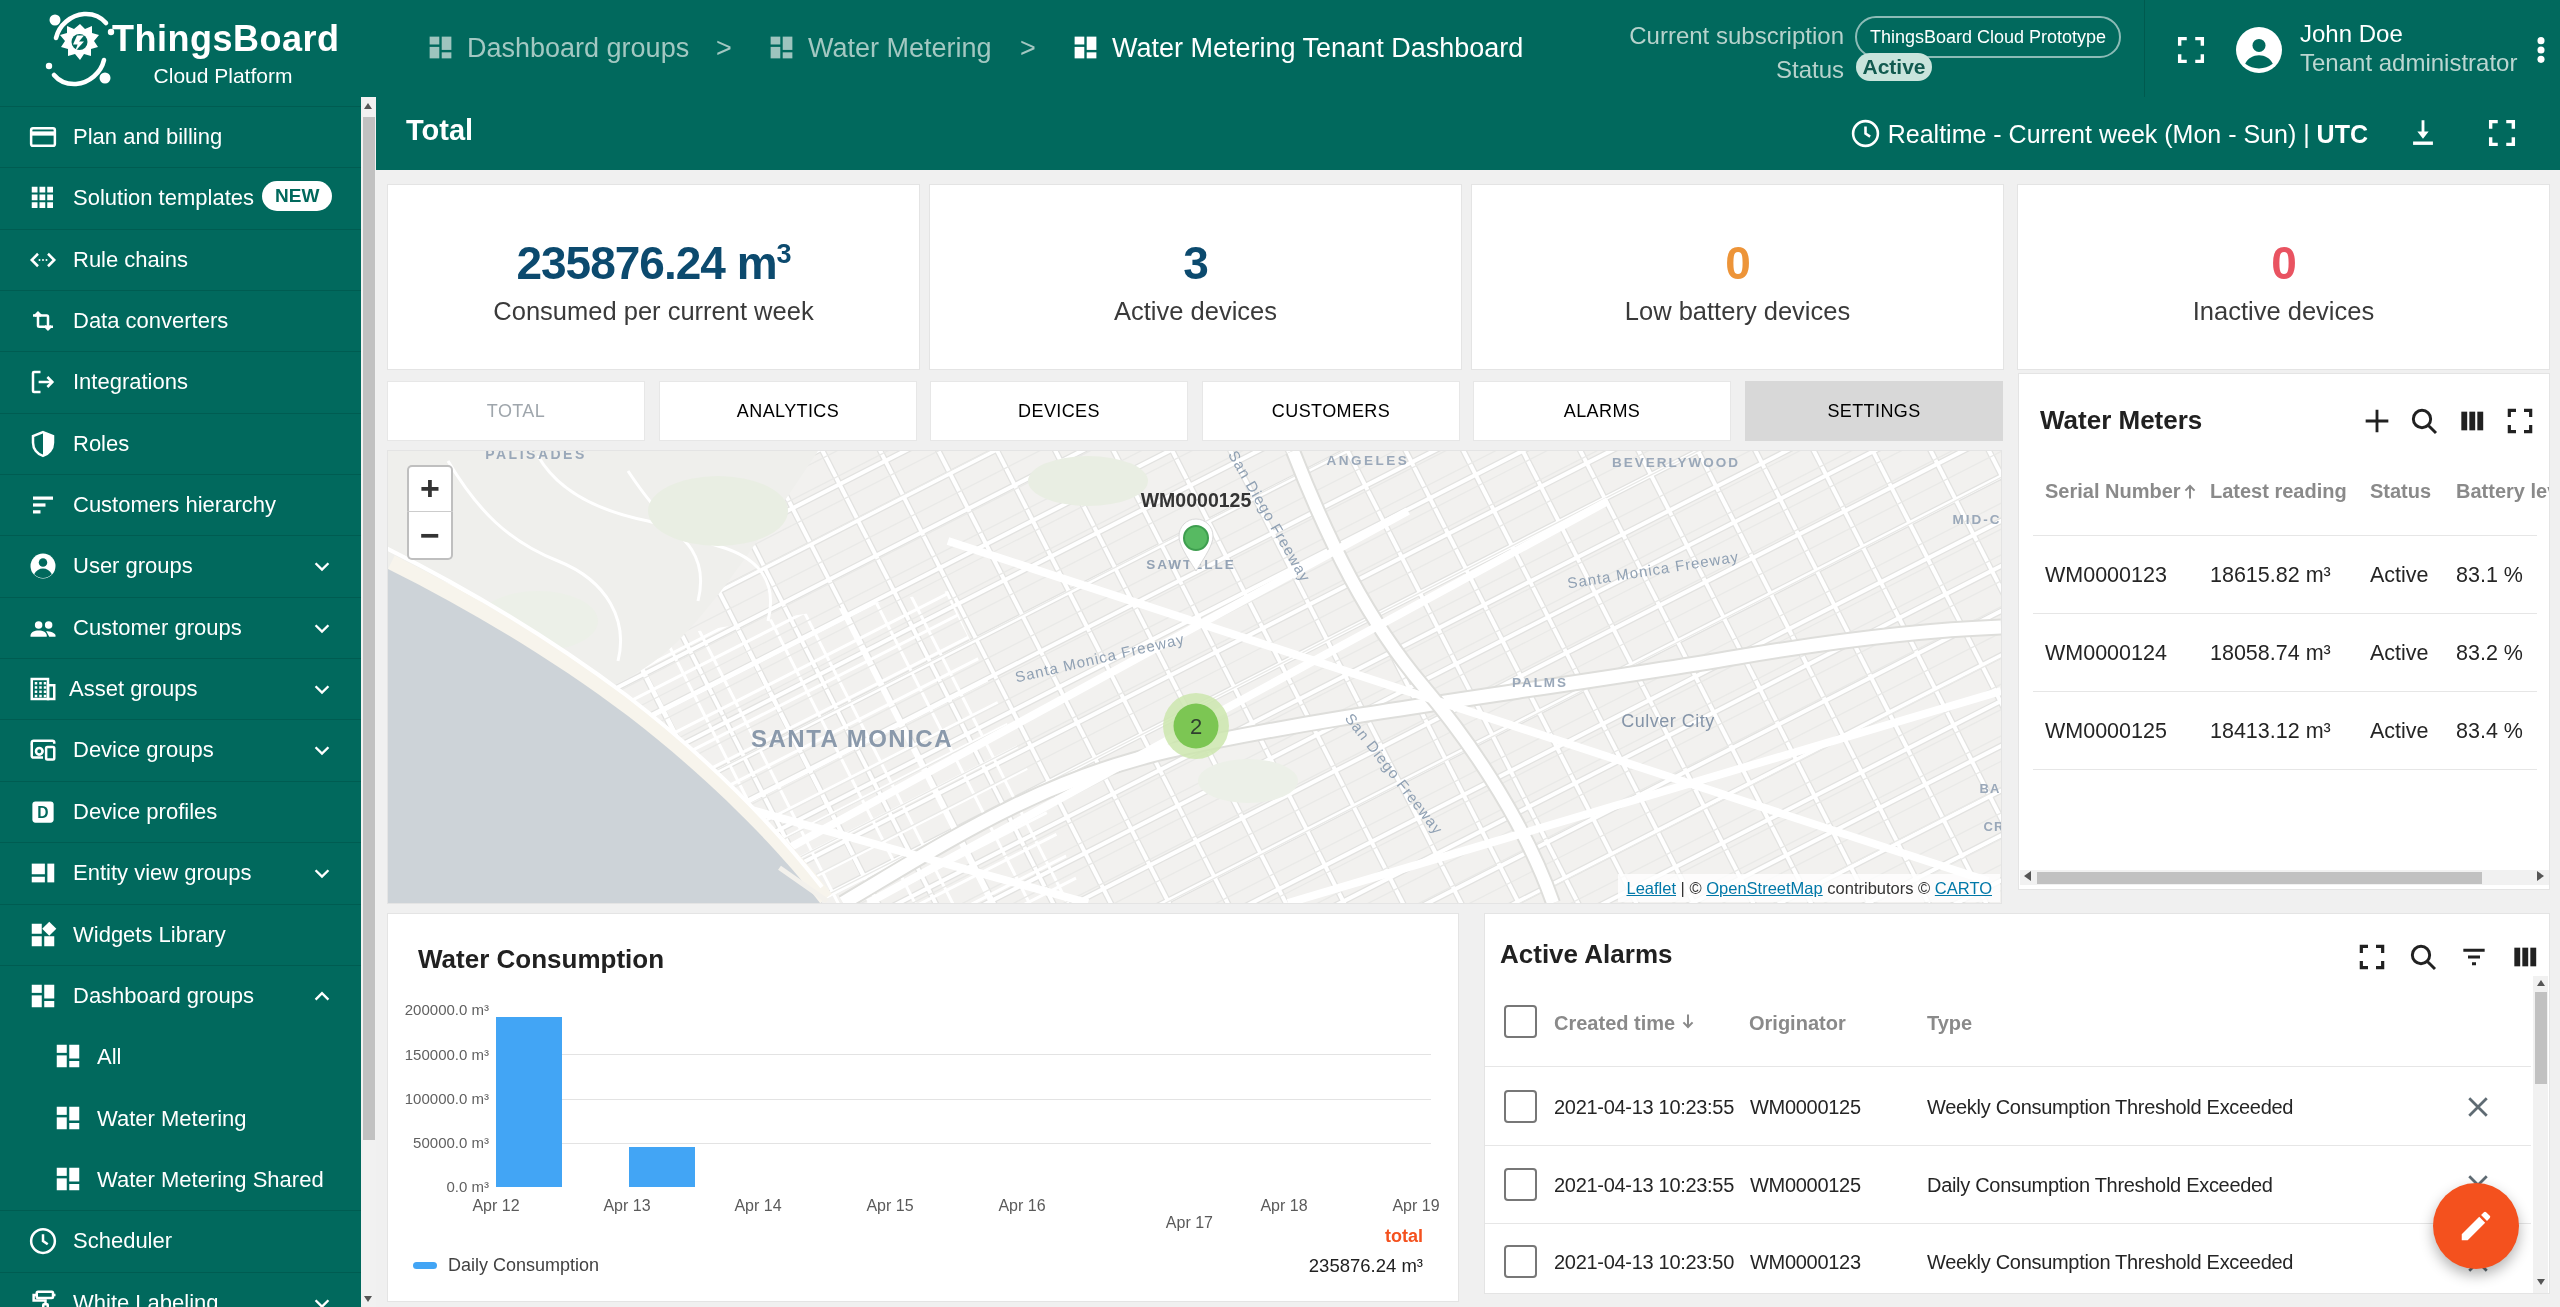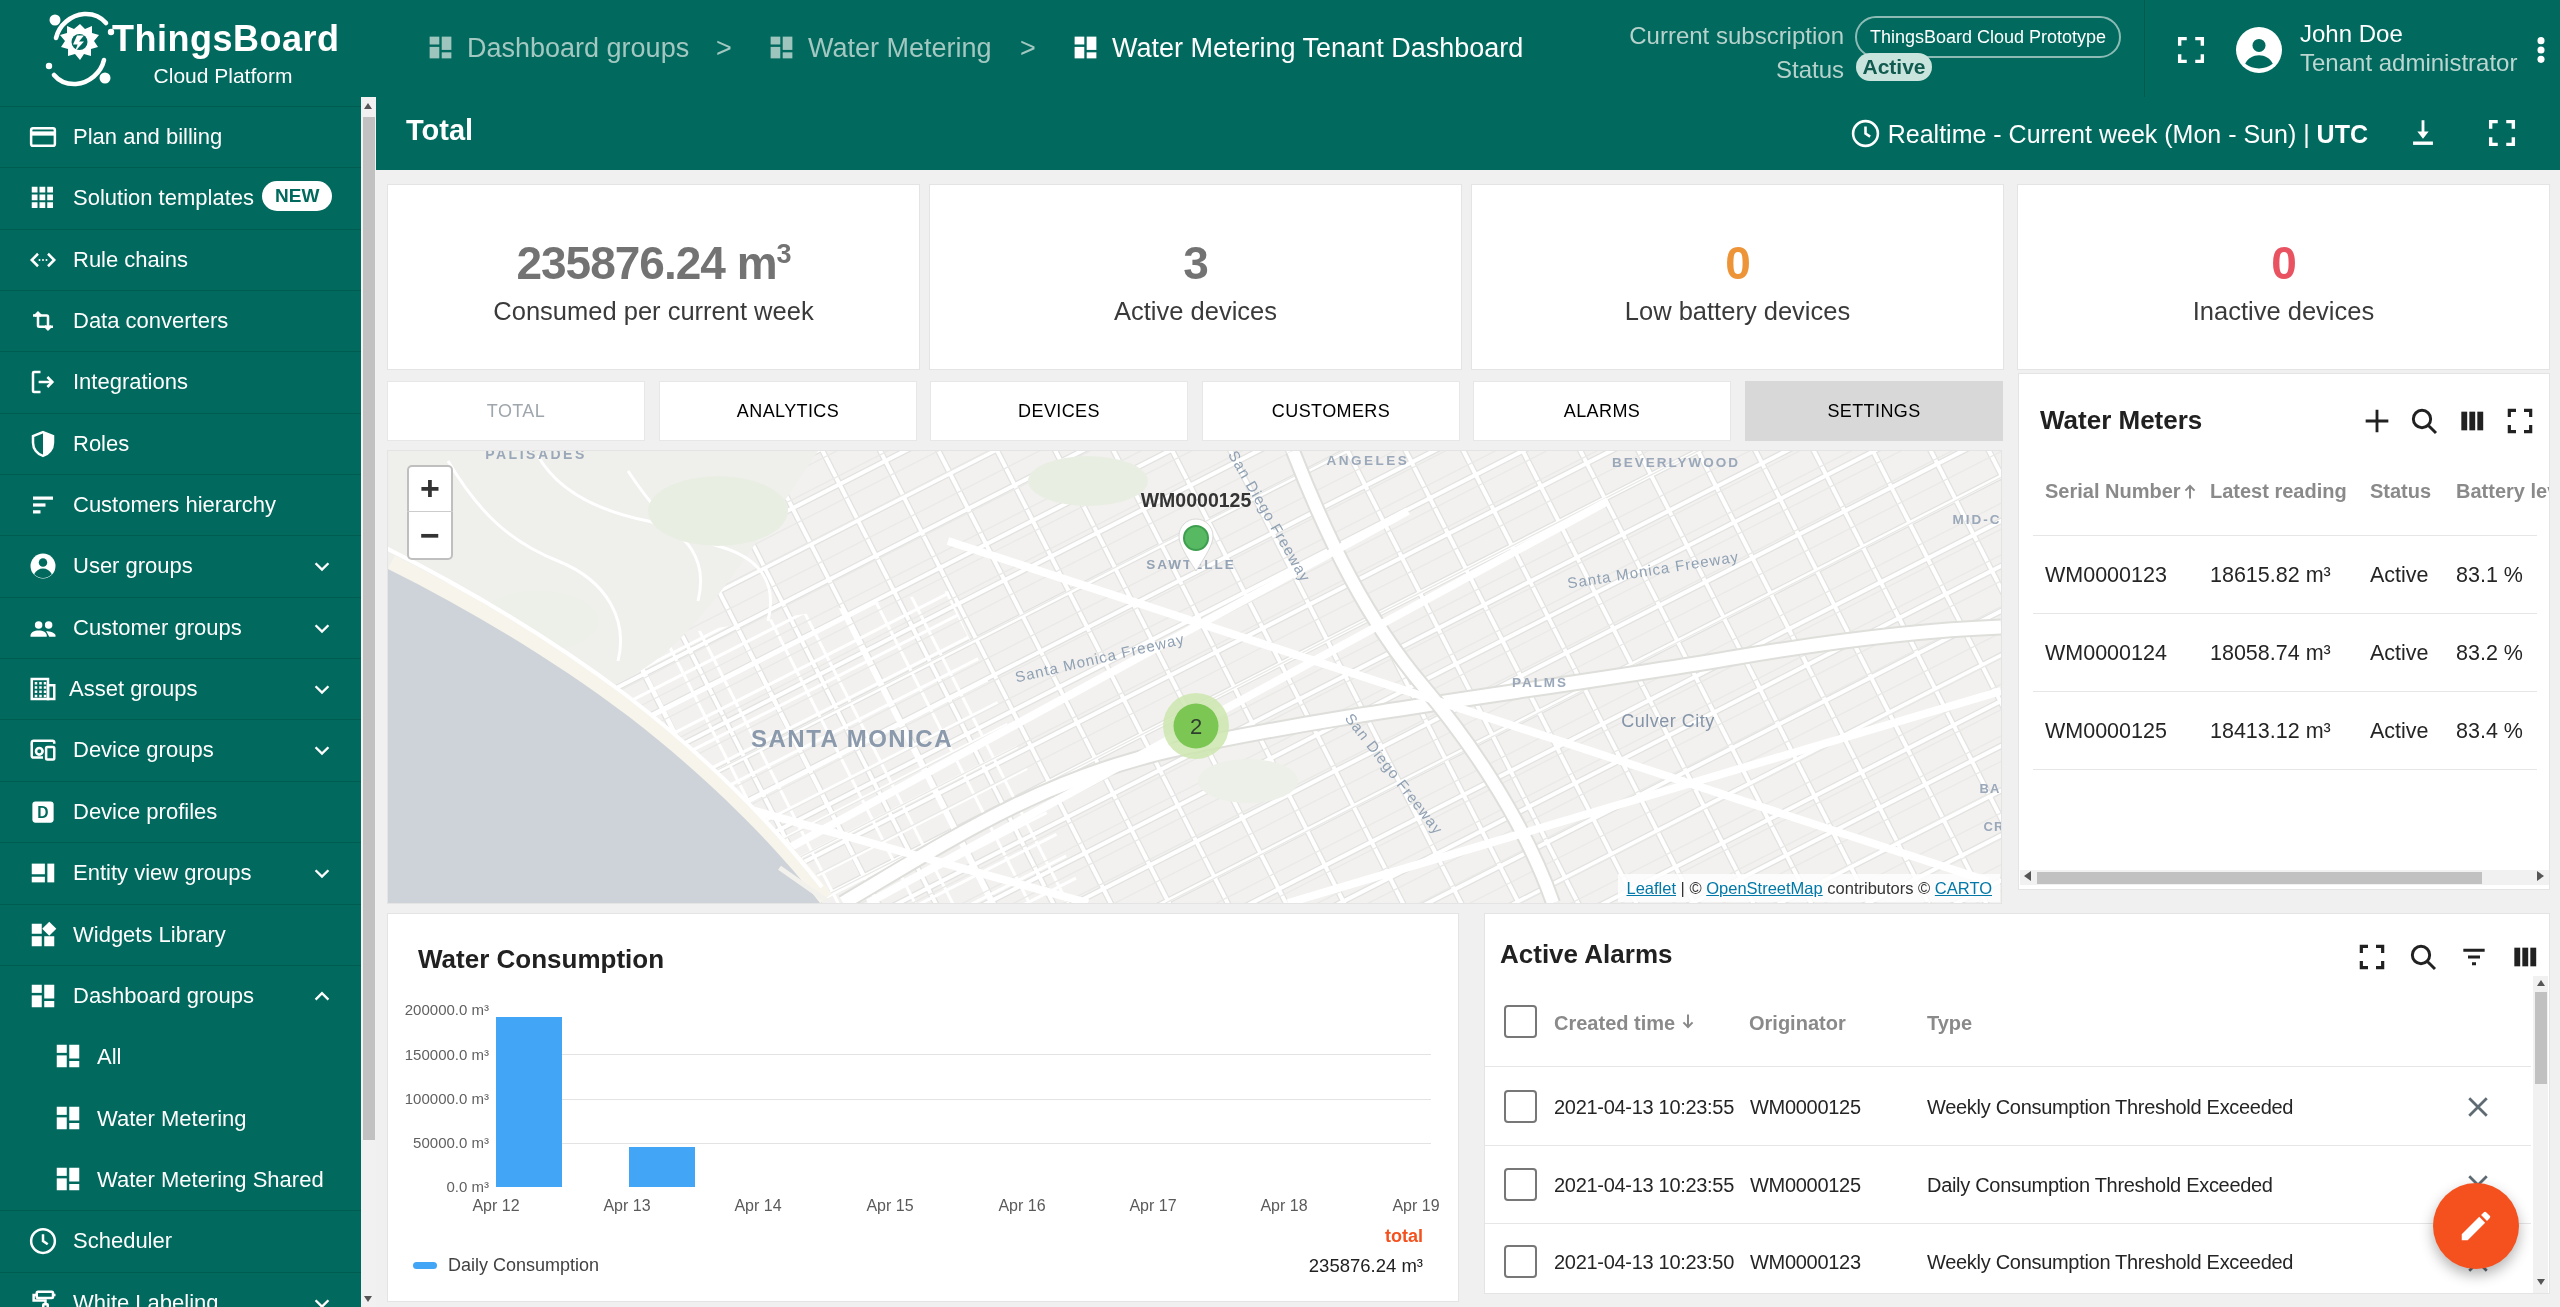--- a/index.html
+++ b/index.html
@@ -18,21 +18,21 @@
 #urole { position:absolute; left:2300px; top:49px; font-size:24px; color:#bcd6d1; }
 #side { position:absolute; left:0; top:97px; width:361px; height:1210px; background:#01695d; overflow:hidden; }
 .mi { position:absolute; left:0; width:361px; height:61px; color:#fff; font-size:22px; }
 .badge { position:absolute; left:262px; top:13px; background:#fff; color:#01695d; font-size:19px; font-weight:bold; border-radius:17px; padding:4px 13px; }
 #sscroll { position:absolute; left:361px; top:97px; width:15px; height:1210px; background:#f1f1f1; }
 #sthumb { position:absolute; left:1.5px; top:20px; width:12px; height:1023px; background:#c1c1c1; }
 #tbar { position:absolute; left:376px; top:97px; width:2184px; height:73px; background:#01695d; }
 #tTitle { position:absolute; left:406px; top:114px; color:#fff; font-size:29px; font-weight:bold; }
 #tTime { position:absolute; right:192px; top:120px; color:#fff; font-size:25px; white-space:nowrap; }
 .card { position:absolute; top:184px; height:186px; background:#fff; border:1px solid #e4e4e4; }
-.cval { position:absolute; left:0; width:100%; top:51px; text-align:center; font-size:46px; font-weight:bold; color:#737373; letter-spacing:-1px; }
+.cval { position:absolute; left:0; width:100%; top:51px; text-align:center; font-size:46px; font-weight:bold; color:#0c4a6e; letter-spacing:-1px; }
 .cval sup { font-size:27px; vertical-align:super; }
 .clbl { position:absolute; left:0; width:100%; top:112px; text-align:center; font-size:25.5px; color:#3a3a3a; }
 .orange { color:#ed9438; }
 .red { color:#e95361; }
 .tab { position:absolute; top:381px; width:258px; height:60px; background:#fff; border:1px solid #e7e7e7; display:flex; align-items:center; justify-content:center; font-size:18px; letter-spacing:0.4px; color:#000000; }
 .tab.dis { color:#9fa6ac; }
 .tab.sel { background:#d8d8d8; border-color:#d8d8d8; }
 .panel { position:absolute; background:#fff; border:1px solid #e4e4e4; overflow:hidden; }
 .ptitle { position:absolute; font-size:26px; font-weight:bold; color:#212121; }
 .wmhead { position:absolute; font-size:20px; color:#8a8a8a; font-weight:bold; white-space:nowrap; }
@@ -842,21 +842,21 @@
 <div class="ylab" style="left:-29px;top:220px;">50000.0 m³</div>
 <div class="grid" style="left:108px;top:229px;width:935px;"></div>
 <div class="ylab" style="left:-29px;top:264px;">0.0 m³</div>
 <div class="bar" style="left:108px;top:103px;width:66px;height:170px;"></div>
 <div class="bar" style="left:240.5px;top:233px;width:66px;height:40px;"></div>
 <div class="xlab" style="left:48px;top:283px;">Apr 12</div>
 <div class="xlab" style="left:179px;top:283px;">Apr 13</div>
 <div class="xlab" style="left:310px;top:283px;">Apr 14</div>
 <div class="xlab" style="left:442px;top:283px;">Apr 15</div>
 <div class="xlab" style="left:574px;top:283px;">Apr 16</div>
-<div class="xlab" style="left:705px;top:283px;">Apr 17</div>
+<div class="xlab" style="left:705px;top:300px;text-align:right;">Apr 17</div>
 <div class="xlab" style="left:836px;top:283px;">Apr 18</div>
 <div class="xlab" style="left:968px;top:283px;">Apr 19</div>
 
  <div style="position:absolute;left:25px;top:348px;width:24px;height:7px;border-radius:3.5px;background:#42a5f5;"></div>
  <div style="position:absolute;left:60px;top:341px;font-size:18px;color:#424242;">Daily Consumption</div>
  <div style="position:absolute;right:35px;top:312px;font-size:18px;font-weight:bold;color:#f4511e;">total</div>
  <div style="position:absolute;right:35px;top:341px;font-size:18.5px;color:#212121;">235876.24 m³</div>
 </div>
 
 <div class="panel" style="left:1484px;top:913px;width:1066px;height:381px;">

